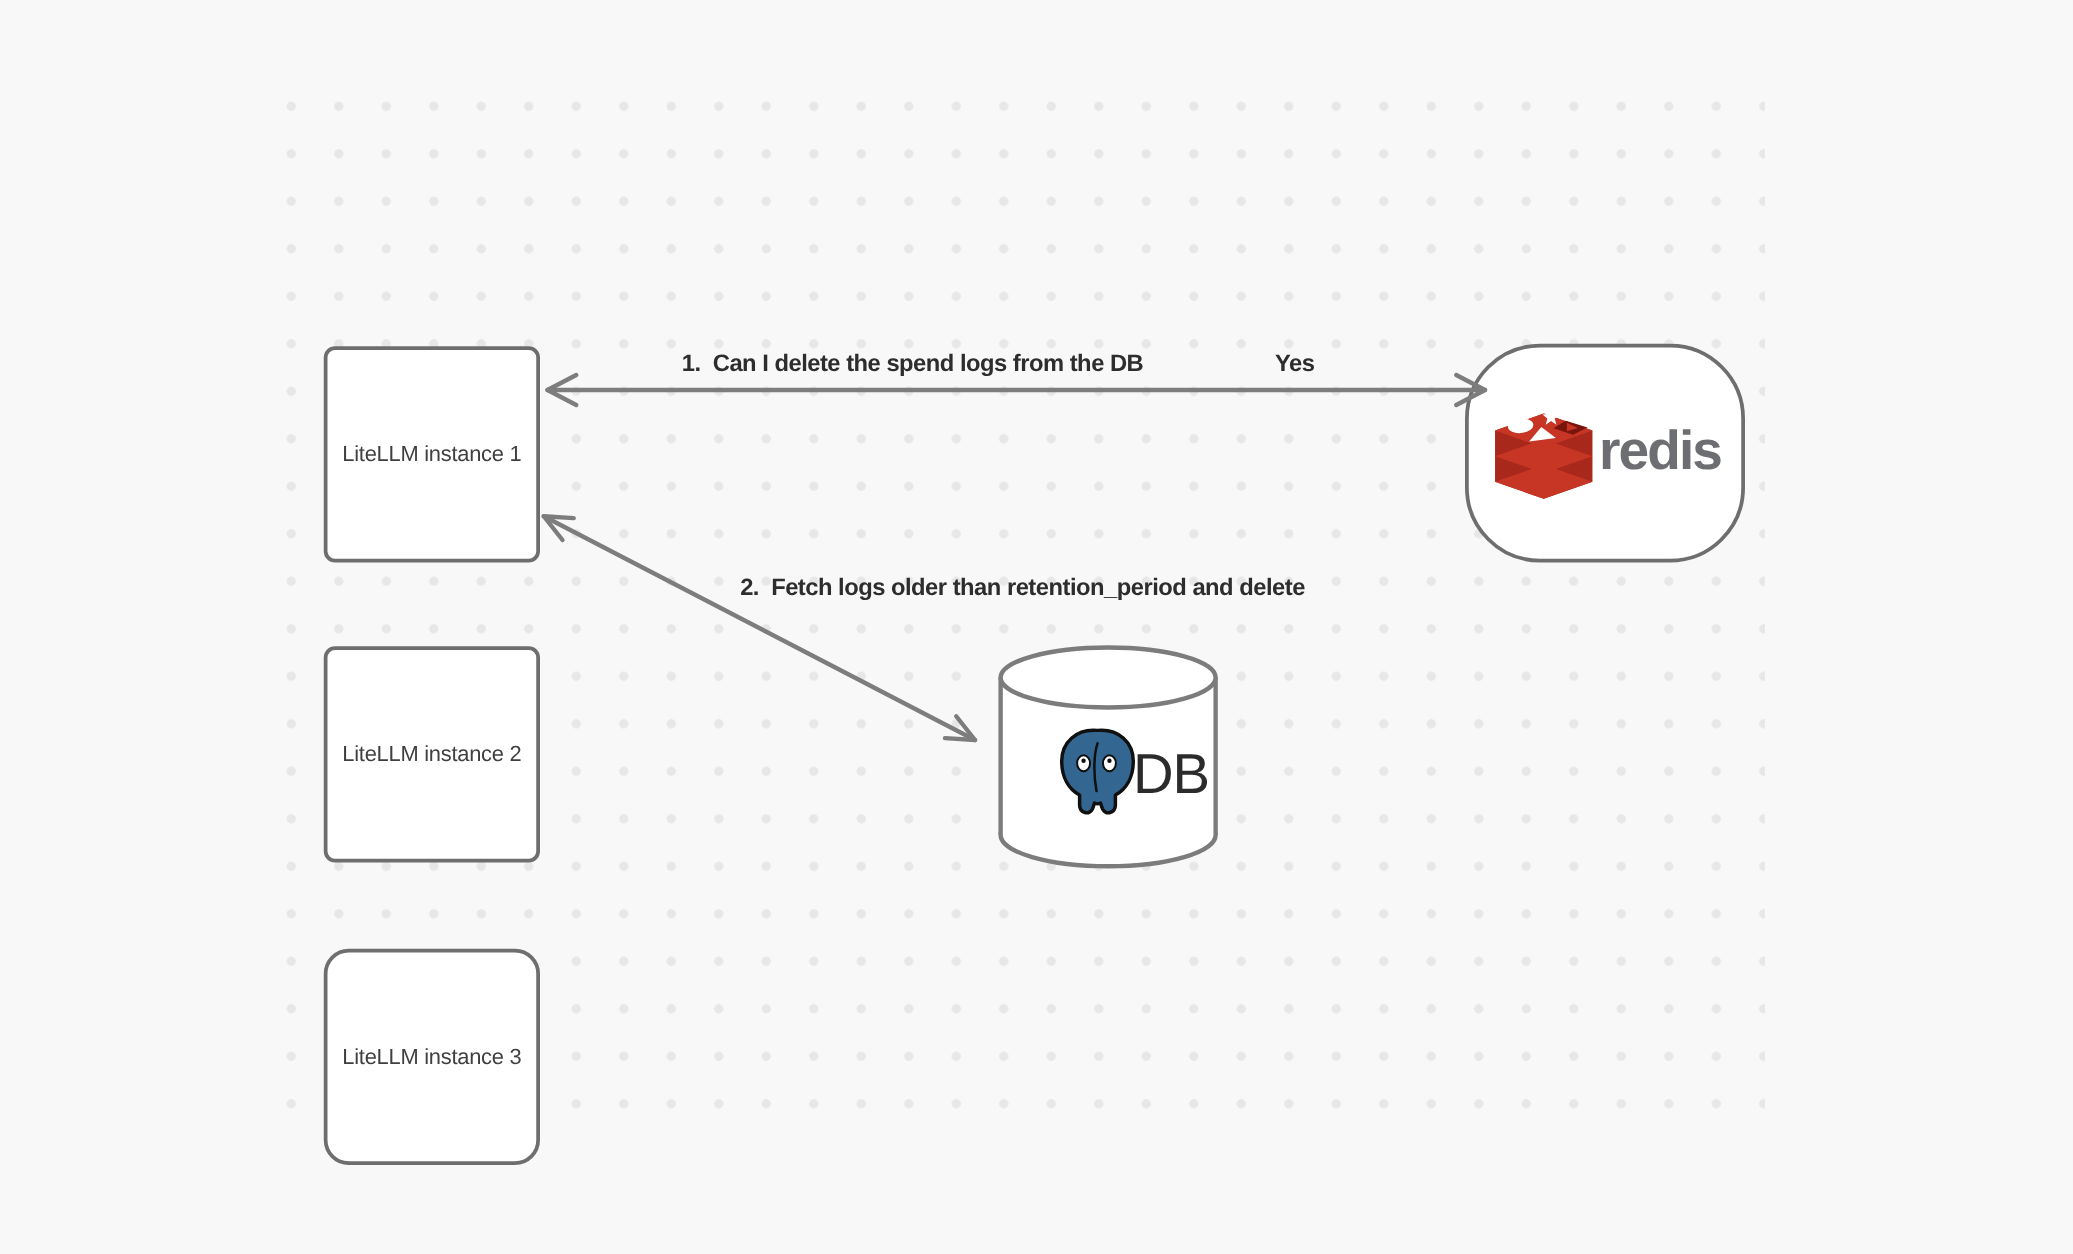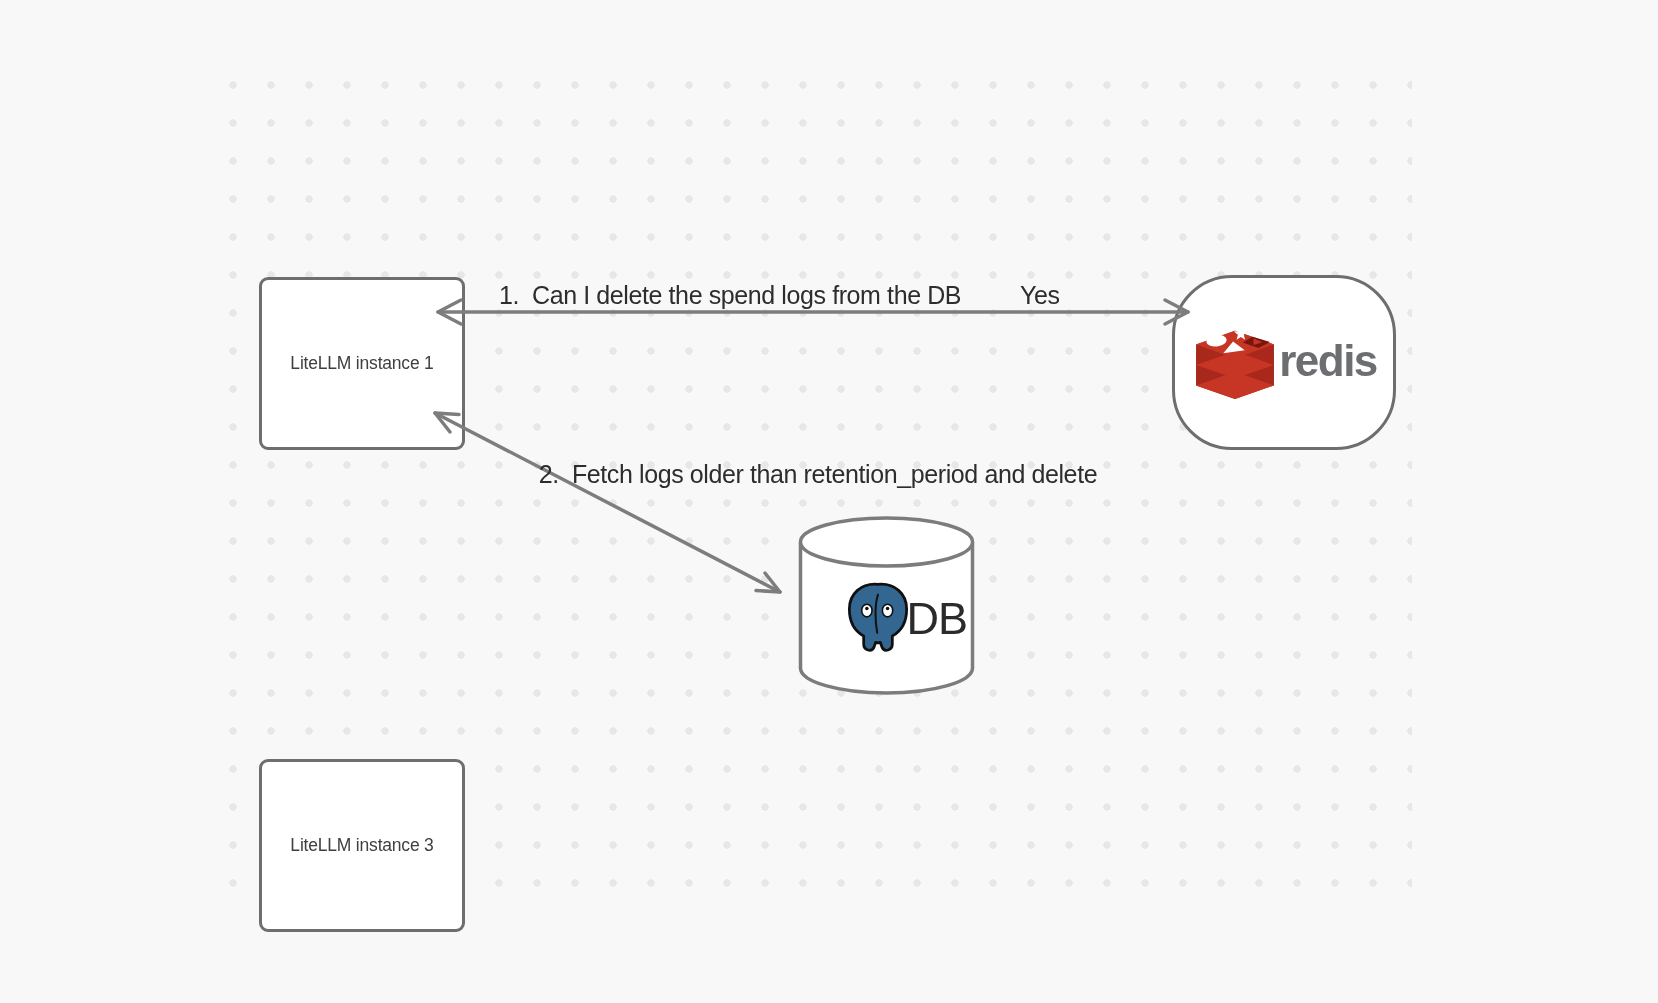--- a/index.html
+++ b/index.html
@@ -22,30 +22,30 @@
     background:var(--background);
     overflow:hidden;
   }
   .stage{position:relative;width:1658px;height:1003px;background:var(--background);}
   .dot-grid{
     position:absolute;left:214px;top:66px;width:1198px;height:840px;
     background-image:radial-gradient(circle, var(--dot) 3.5px, rgba(0,0,0,0) 3.9px);
     background-size:38px 38px;
   }
   .node-box{
-    position:absolute;width:206px;height:173px;
+    position:absolute;width:173px;height:173px;
     background:#ffffff;border:3px solid var(--node-border);border-radius:9px;
     display:flex;align-items:center;justify-content:center;
   }
   .node-box .label{
     font-size:17.5px;letter-spacing:-0.2px;color:var(--box-label);white-space:pre;
   }
   #box1{left:259px;top:277px;}
   #box2{left:259px;top:517px;}
-  #box3{left:259px;top:759px;}
+  #box3{left:259px;top:759px;border-radius:20px;}
   .redis-node{
     position:absolute;left:1172px;top:275px;width:224px;height:175px;
     background:#ffffff;border:3.5px solid var(--node-border);border-radius:60px;
     display:flex;flex-direction:row;align-items:center;justify-content:center;
   }
   .redis-node svg{display:block;}
   .redis-word{
     font-size:44px;font-weight:bold;letter-spacing:-1.5px;
     color:var(--redis-wordmark-gray);line-height:1;margin-top:-3px;
   }
@@ -53,36 +53,39 @@
   .db-group .cyl{position:absolute;left:0;top:0;}
   .db-content{
     position:absolute;left:12px;top:60px;width:160px;height:88px;
     display:flex;align-items:center;justify-content:flex-end;
   }
   .db-label{
     font-size:45px;color:#2b2b2b;letter-spacing:-1px;line-height:1;margin-left:-7px;
   }
   .arrow-layer{position:absolute;left:0;top:0;width:1658px;height:1003px;pointer-events:none;}
   .edge-label{
-    position:absolute;font-weight:normal;font-size:25px;letter-spacing:-0.4px;
+    position:absolute;font-weight:bold;font-size:19px;letter-spacing:-0.4px;
     color:var(--text-dark);white-space:pre;line-height:1.1;
   }
   #edge1-label{left:730px;top:282px;transform:translateX(-50%);}
   #edge1-reply{left:1020px;top:282px;}
   #edge2-label{left:818px;top:461px;transform:translateX(-50%);}
 </style>
 </head>
 <body>
 
 <div class="stage">
 
   <div class="dot-grid"></div>
 
   <div class="node-box" id="box1">
     <span class="label">LiteLLM instance 1</span>
+  </div>
+  <div class="node-box" id="box2">
+    <span class="label">LiteLLM instance 2</span>
   </div>
   <div class="node-box" id="box3">
     <span class="label">LiteLLM instance 3</span>
   </div>
 
   <div class="redis-node">
     <svg width="88" height="76" viewBox="0 -6 88 78" aria-hidden="true">
       <path d="M4,14 L44,0 L84,14 L84,56 L44,70 L4,56 Z" style="fill:var(--redis-dark-red)"></path>
       <path d="M4,56 L44,42 L84,56 L44,70 Z" style="fill:var(--redis-red)"></path>
       <path d="M4,35 L44,21 L84,35 L44,49 Z" style="fill:var(--redis-red)"></path>

